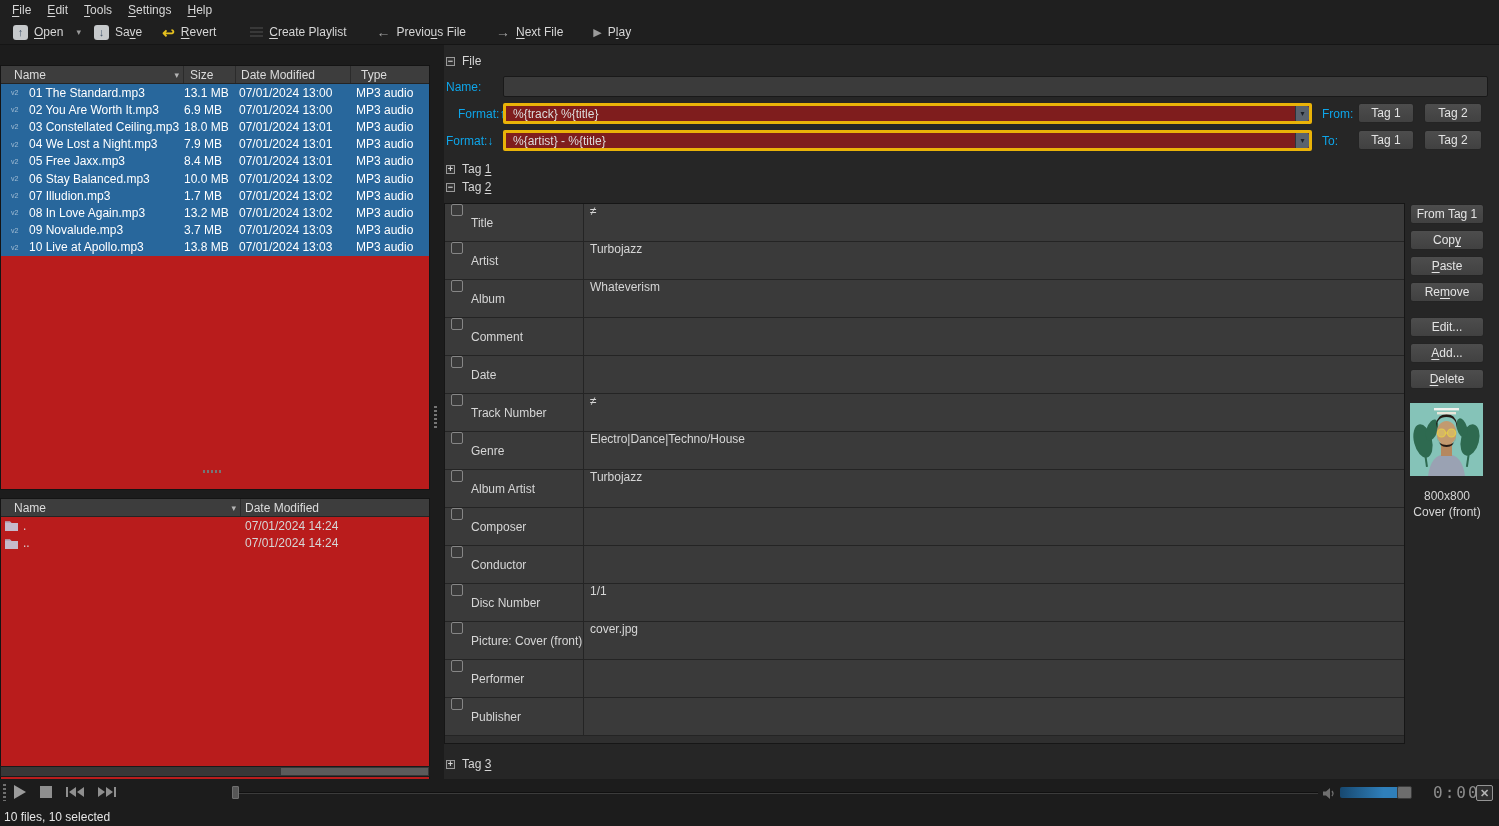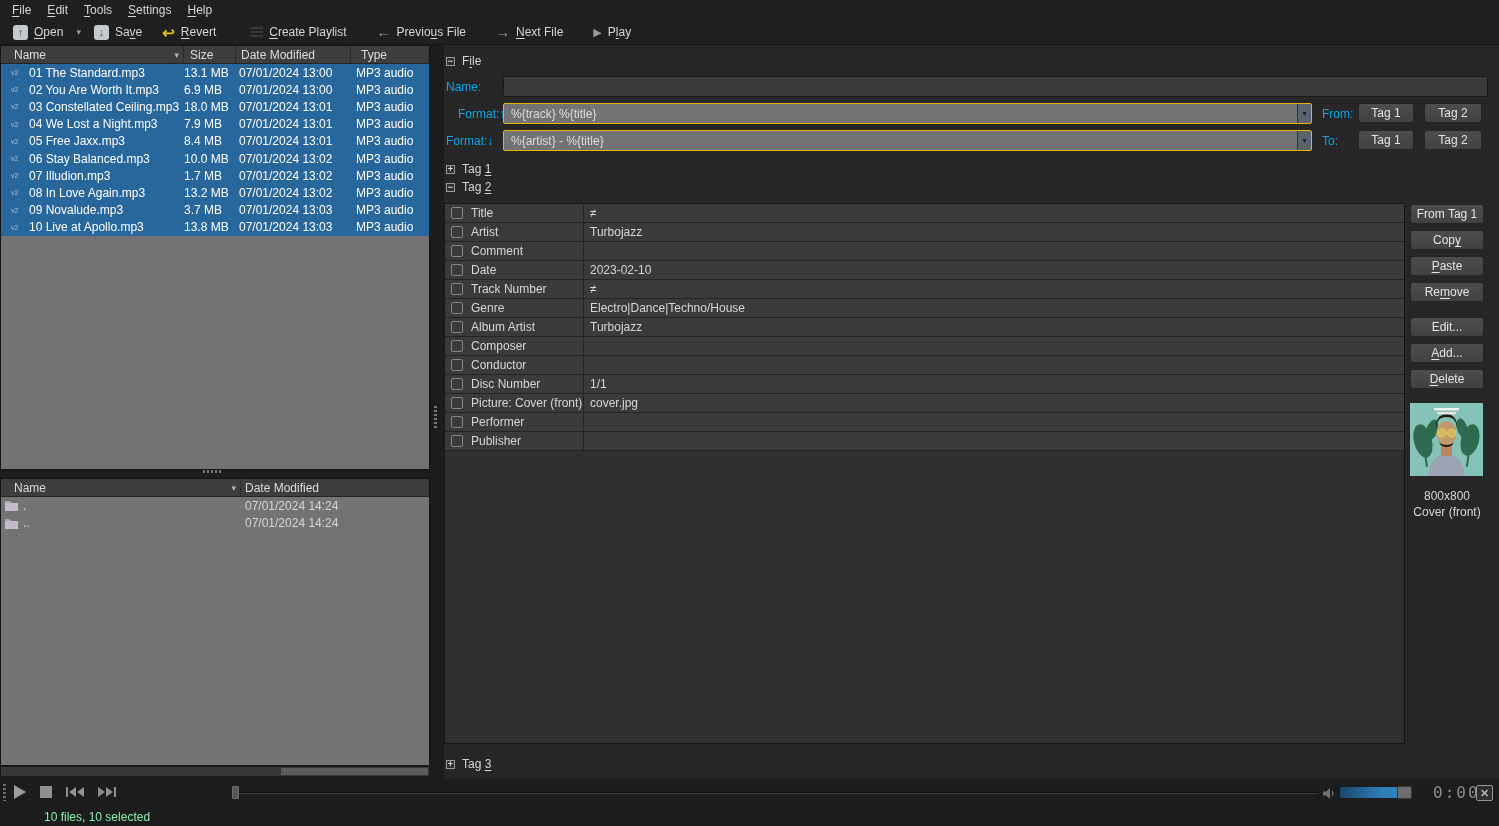--- a/index.html
+++ b/index.html
@@ -20,21 +20,21 @@
   .tbtn { display:flex; align-items:center; gap:6px; padding:2px 9px; height:23px; }
   .ic-file { width:15px; height:15px; background:#c6c9cb; border-radius:3px;
     color:#44566c; font-weight:bold; font-size:11px; line-height:15px; text-align:center; }
   .ic-revert { color:#e4bf1e; font-weight:bold; font-size:15px; line-height:15px; }
   .ic-arrow { color:#a2a2a2; font-size:14px; line-height:14px; }
   .ic-play { color:#9b9b9b; font-size:11px; line-height:14px; }
   .ic-playlist { width:13px; height:11px;
     background:repeating-linear-gradient(180deg,#3e3e3e 0 2px,transparent 2px 4px); opacity:.8; }
   .drop-caret { color:#9a9a9a; font-size:9px; padding:0 2px; }
   
-  .pane { position:absolute; background:#737373; border:1px solid #141414; }
+  .pane { position:absolute; background:#b91c1c; border:1px solid #141414;margin-top:20px; }
   .pane-files { left:0; top:45px; width:430px; height:425px; }
   .pane-dirs  { left:0; top:478px; width:430px; height:288px; }
   .lv-header { display:flex; height:18px; background:#3d3d3d; color:#dcdcdc;
     border-bottom:1px solid #242424; align-items:center; }
   .lv-header .cell { height:100%; display:flex; align-items:center; padding-left:13px;
     border-right:1px solid #2b2b2b; }
   .sort-caret { margin-left:auto; margin-right:4px; color:#b5b5b5; font-size:9px; }
   .flist-rows .frow { display:flex; align-items:center; height:17.2px;
     background:#28679c; color:#ffffff; }
   .ficon { width:18px; margin-left:10px; font-size:7px; color:rgba(255,255,255,.55); }
@@ -56,33 +56,33 @@
   .hscroll .thumb { position:absolute; left:280px; top:1px; bottom:1px; width:147px; background:#5b5b5b; }
   
   .rpanel { position:absolute; left:444px; top:45px; width:1055px; height:734px; background:#262626; }
   .sec-hdr { position:absolute; display:flex; align-items:center; gap:7px; height:14px; }
   .expbox { width:9px; height:9px; border:1px solid #9a9a9a; background:#303030;
     color:#d8d8d8; font-size:9px; line-height:7px; text-align:center; font-weight:bold; }
   .lbl { position:absolute; color:#0ea5e9; }
   .tinput { position:absolute; height:21px; background:#3b3b3b; border:1px solid #191919;
     border-radius:2px; color:#dcdcdc; padding-left:6px;
     font-family:"Liberation Sans",sans-serif; font-size:12px; }
-  .combo { position:absolute; height:21px; background:#737373; border:1px solid #eab308;
+  .combo { position:absolute; height:21px; background:#7f1d1d; border:3px solid #eab308;
     border-radius:2px; display:flex; align-items:center; }
   .combo .val { flex:1; padding-left:7px; color:#dcdcdc; }
   .combo .arrow-btn { width:14px; align-self:stretch; background:#5a636e;
     border-left:1px solid #2e353c; border-radius:0 2px 2px 0;
     display:flex; align-items:center; justify-content:center; color:#1c2229; font-size:8px; }
   .btn { background:linear-gradient(#4d4d4d,#414141); border:1px solid #242424;
     border-radius:3px; color:#e4e4e4; display:flex; align-items:center; justify-content:center; }
   .fmt-btn { position:absolute; height:20px; }
   
   .tagtable { position:absolute; left:0; top:158px; width:961px; height:541px;
     background:#2f2f2f; border:1px solid #161616; overflow:hidden; }
-  .trow { display:flex; align-items:center; height:19px; background:#3a3a3a;
+  .trow { display:flex; align-items:flex-start; height:38px; background:#3a3a3a;
     border-bottom:1px solid #242424; }
   .tcheck { width:12px; height:12px; border:1px solid #868686; border-radius:2px;
     margin-left:6px; background:#3a3a3a; flex:none; }
   .tname { width:121px; padding-left:8px; border-right:1px solid #242424;
     align-self:stretch; display:flex; align-items:center; }
   .tval { flex:1; padding-left:6px; }
   
   .sidecol { position:absolute; left:966px; top:159px; width:74px;
     display:flex; flex-direction:column; gap:6px; }
   .sbtn { height:20px; flex:none; }
@@ -112,21 +112,21 @@
   .vol { position:absolute; left:1340px; top:7px; width:72px; height:13px; }
   .vol .fill { position:absolute; left:0; top:1px; width:62px; height:11px; border-radius:2px;
     background:linear-gradient(90deg,#17486f,#2f7fba 70%,#2f7fba); }
   .vol .handle { position:absolute; left:57px; top:0; width:15px; height:13px;
     background:#6d6d6d; border:1px solid #3a3a3a; border-radius:2px; }
   .lcd { position:absolute; left:1433px; top:4px; font-family:"DejaVu Sans Mono",monospace;
     font-size:16px; letter-spacing:2px; color:#8d8d8d; }
   .closebtn { position:absolute; left:1476px; top:6px; width:17px; height:16px;
     border:1px solid #959595; border-radius:2px; background:#2e2e2e; color:#b2b2b2;
     display:flex; align-items:center; justify-content:center; font-size:11px; font-weight:bold; }
-  .statusbar { position:absolute; left:4px; top:31px; color:#86efac;margin-left:40px; }
+  .statusbar { position:absolute; left:4px; top:31px; color:#e5e5e5; }
 </style>
 </head>
 <body>
 
 <div class="app">
 
   <div class="menubar">
 
       <span class="menu-item"><u>F</u>ile</span>
 
@@ -369,31 +369,35 @@
           <span class="tname">Title</span>
           <span class="tval">≠</span>
         </div>
 
         <div class="trow">
           <span class="tcheck"></span>
           <span class="tname">Artist</span>
           <span class="tval">Turbojazz</span>
         </div>
 
+        <div class="trow">
+          <span class="tcheck"></span>
+          <span class="tname">Album</span>
+          <span class="tval">Whateverism</span>
+        </div>
 
         <div class="trow">
           <span class="tcheck"></span>
           <span class="tname">Comment</span>
           <span class="tval"></span>
         </div>
 
         <div class="trow">
           <span class="tcheck"></span>
           <span class="tname">Date</span>
-          <span class="tval">2023-02-10</span>
         </div>
 
         <div class="trow">
           <span class="tcheck"></span>
           <span class="tname">Track Number</span>
           <span class="tval">≠</span>
         </div>
 
         <div class="trow">
           <span class="tcheck"></span>

